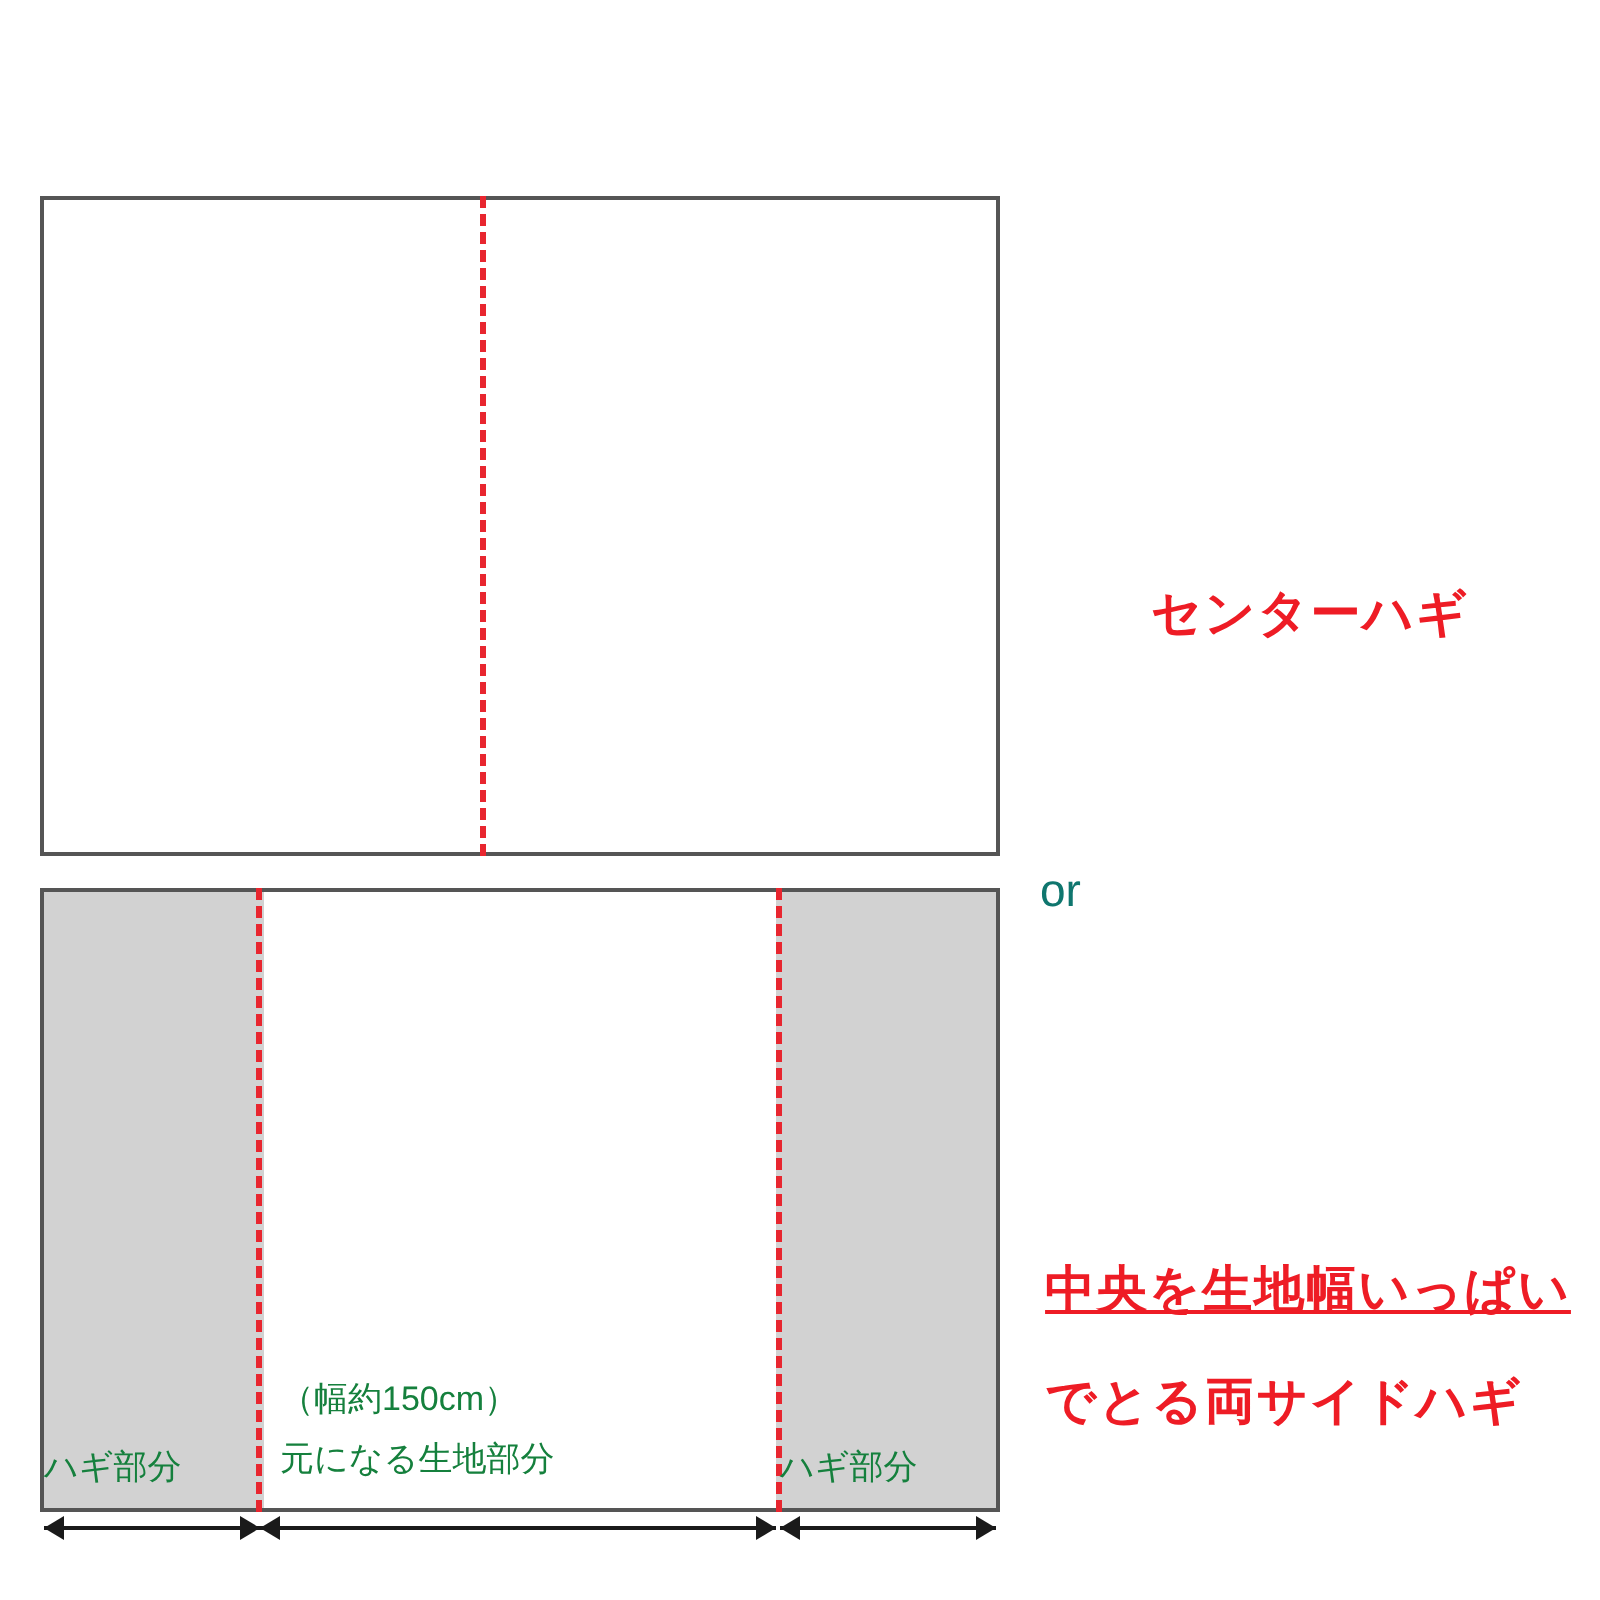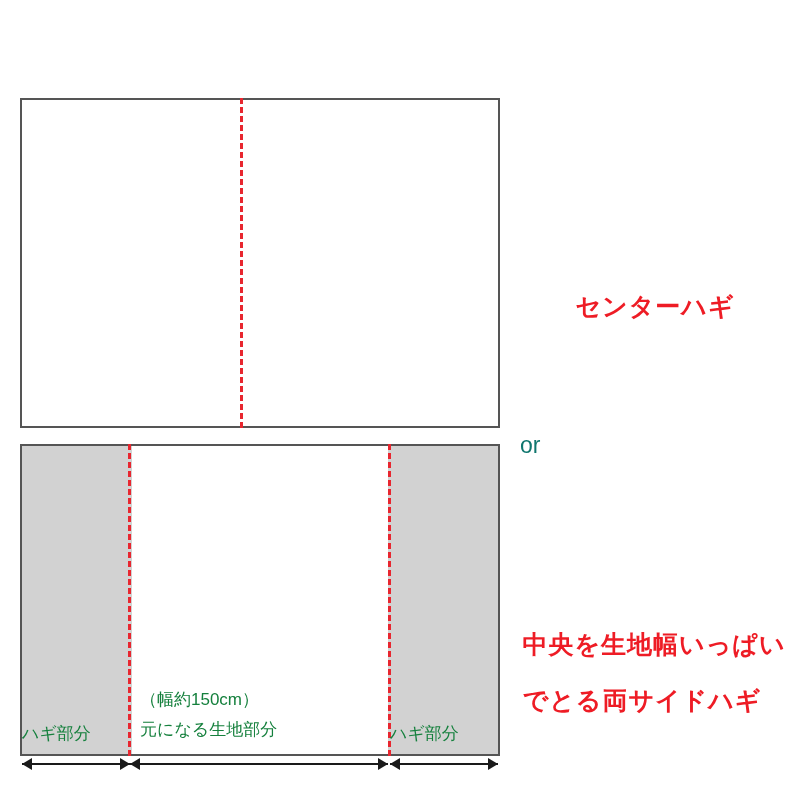--- a/index.html
+++ b/index.html
@@ -126,21 +126,21 @@
   #caption-center { left: 520px; top: 250px; width: 270px; }
   #caption-or {
     position: absolute;
     left: 520px;
     top: 420px;
     width: 270px;
     font-size: 23px;
     color: #0f766e;
     margin-top: 12px;
   }
-  #caption-side-1 { left: 508px; top: 588px; width: 292px; }
+  #caption-side-1 { left: 508px; top: 588px; width: 292px; text-decoration: underline; }
   #caption-side-2 { left: 496px; top: 644px; width: 292px; }
 </style>
 </head>
 <body>
 
 <div class="heading-block">
 </div>
 
 <div class="panel" id="panel-top"></div>
 <div class="seam" id="seam-center"></div>

